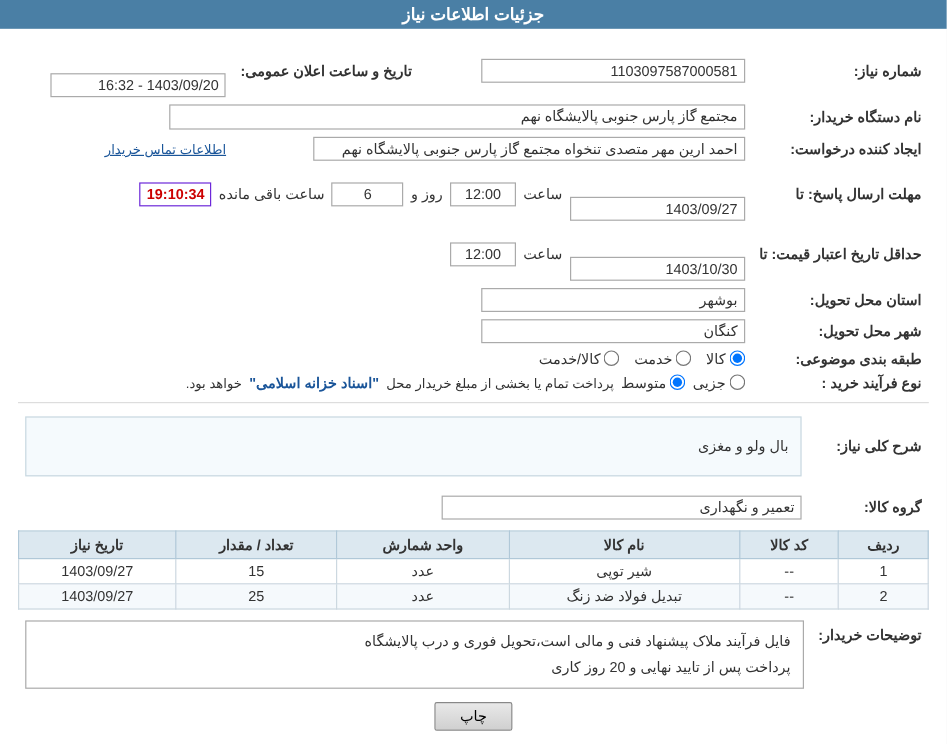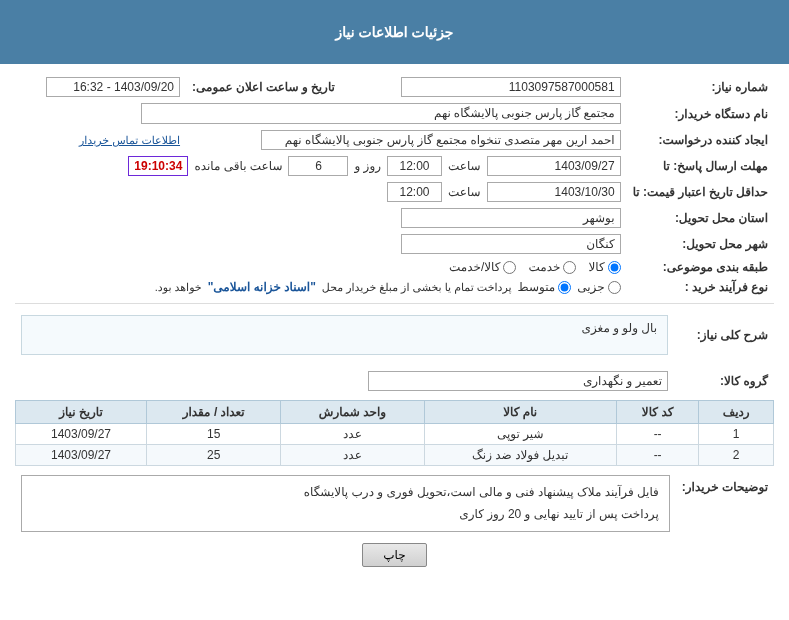--- a/index.html
+++ b/index.html
@@ -13,21 +13,21 @@
     .page-container {
       width: 789px;
       min-height: 620px;
       background: #fff;
       padding: 0;
     }
     .header {
       background: #4a7fa5;
       color: white;
       text-align: center;
-      padding: 24px 10px;
+      padding: 4px 10px;
       font-size: 14px;
       font-weight: bold;
     }
     .content {
       padding: 10px 15px;
     }
     .info-table {
       width: 100%;
       border-collapse: collapse;
       margin-bottom: 6px;
@@ -51,21 +51,21 @@
       border: 1px solid #aaa;
       background: #fff;
       padding: 2px 5px;
       font-size: 12px;
       font-family: Tahoma, Arial, sans-serif;
       direction: rtl;
       display: inline-block;
     }
     .input-medium { width: 220px; }
     .input-xsmall { width: 60px; }
-    .input-date { width: 134px; }
+    .input-date { width: 146px; margin-top: 24px; }
     .link-blue {
       color: #1a5599;
       text-decoration: underline;
       cursor: pointer;
       font-size: 11px;
     }
     .row-flex {
       display: flex;
       align-items: center;
       gap: 6px;
@@ -94,21 +94,21 @@
       margin: 6px 0 4px 0;
       text-align: right;
     }
     .radio-group {
       display: flex;
       gap: 12px;
       align-items: center;
     }
     .radio-item {
       display: flex;
-      align-items: center;
+      align-items: flex-start;
       gap: 3px;
     }
     .process-text {
       font-size: 11px;
       color: #333;
       text-align: right;
     }
     .bold-link {
       color: #1a5599;
       font-weight: bold;
@@ -164,21 +164,21 @@
       background: linear-gradient(to bottom, #e8e8e8, #d0d0d0);
     }
     .divider {
       border: none;
       border-top: 1px solid #ddd;
       margin: 4px 0;
     }
     .need-desc-box {
       border: 1px solid #c8d8e0;
       background: #f5fafd;
-      padding: 5px 10px;
+      padding: 17px 10px;
       margin: 4px 0;
       min-height: 40px;
       text-align: right;
       direction: rtl;
       font-size: 12px;
     }
   </style>
 </head>
 <body>
 

